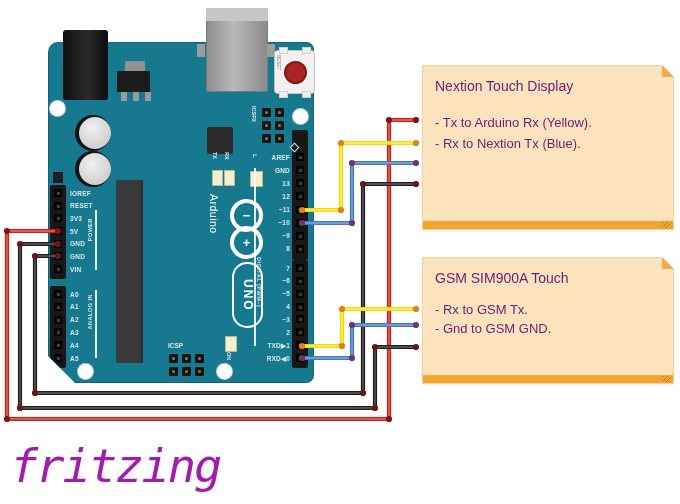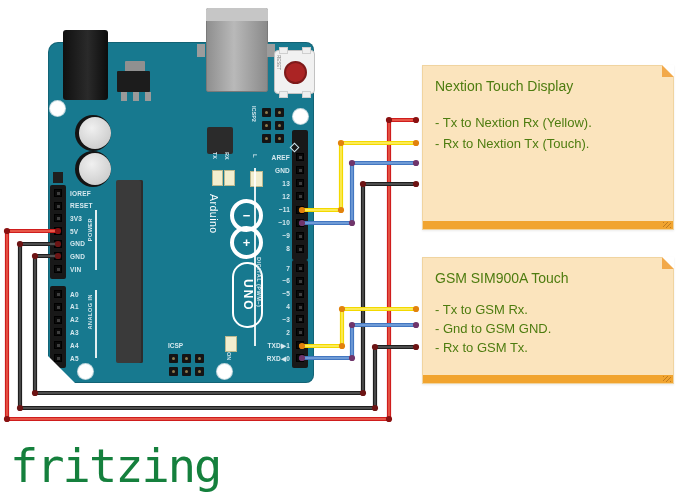--- a/index.html
+++ b/index.html
@@ -40,33 +40,33 @@
   .led{background:#f2eecf;border:1px solid #bdb98f;}
   .lc{width:25px;height:25px;border:4px solid #fff;border-radius:50%;color:#fff;font-weight:bold;
       display:flex;align-items:center;justify-content:center;font-size:13px;line-height:1;}
   .uno{left:184px;top:220px;width:27px;height:62px;border:2.5px solid #fff;border-radius:15px;
        display:flex;align-items:center;justify-content:center;}
   .uno span{position:static;color:#fff;font-weight:bold;font-size:12px;letter-spacing:2px;writing-mode:vertical-rl;}
   
   #wires{position:absolute;left:0;top:0;z-index:3;pointer-events:none;}
   
   .note{position:absolute;left:422px;width:250px;background:#fbe4bd;border:1px solid #f0d4a0;
-        box-shadow:0 1px 2px rgba(0,0,0,.08);z-index:2;color:#4d7c0f;}
+        box-shadow:0 1px 2px rgba(0,0,0,.08);z-index:2;color:#701a75;}
   .note-fold{position:absolute;top:-1px;right:-1px;width:0;height:0;
              border-top:12px solid #fff;border-left:12px solid #f2a94a;}
   .note-title{position:absolute;left:12px;top:12px;font-size:14px;}
   .note-lines{position:absolute;left:12px;right:6px;font-size:13px;}
   .n1 .note-lines{top:47px;line-height:20.5px;}
   .n2 .note-lines{top:42px;line-height:19px;}
   .note-strip{position:absolute;left:0;right:0;bottom:0;height:8px;background:#f1a42f;}
   .note-grip{position:absolute;right:2px;bottom:1px;width:8px;height:6px;
              background:repeating-linear-gradient(135deg,rgba(150,90,20,.55) 0 1px,transparent 1px 3px);}
   
-  .fritzing{position:absolute;left:10px;top:438px;z-index:0;color:#15803d;
-            font-family:"DejaVu Sans Mono",monospace;font-size:47px;letter-spacing:-2px;}
+  .fritzing{position:absolute;left:10px;top:438px;z-index:0;color:#a21caf;
+            font-family:"DejaVu Sans Mono",monospace;font-size:47px;letter-spacing:-2px;font-style:italic;}
 </style>
 </head>
 <body>
 
 <div class="canvas">
 
   <div class="board" id="board">
     <div class="jack"></div>
     <div class="regtab"></div>
     <div class="regbody"></div>
@@ -258,35 +258,34 @@
       <circle cx="302" cy="358" r="3.1" fill="#70356b"></circle>
       <circle cx="352" cy="358" r="3.1" fill="#70356b"></circle>
       <circle cx="352" cy="325" r="3.1" fill="#70356b"></circle>
       <circle cx="416" cy="325" r="3.1" fill="#70356b"></circle>
     </svg>
 
   <div class="note n1" style="top:65px;height:163px">
     <div class="note-fold"></div>
     <div class="note-title">Nextion Touch Display</div>
     <div class="note-lines">
-        <div>- Tx to Nextion Rx (Yellow).</div>
-        <div>- Rx to Nextion Tx (Touch).</div>
+        <div>- Tx to Arduino Rx (Yellow).</div>
+        <div>- Rx to Nextion Tx (Blue).</div>
       </div>
     <div class="note-strip">
       <div class="note-grip"></div>
     </div>
   </div>
 
   <div class="note n2" style="top:257px;height:125px">
     <div class="note-fold"></div>
     <div class="note-title">GSM SIM900A Touch</div>
     <div class="note-lines">
-        <div>- Tx to GSM Rx.</div>
+        <div>- Rx to GSM Tx.</div>
         <div>- Gnd to GSM GND.</div>
-        <div>- Rx to GSM Tx.</div>
       </div>
     <div class="note-strip">
       <div class="note-grip"></div>
     </div>
   </div>
 
   <div class="fritzing">fritzing</div>
 </div>
 
 </body></html>

